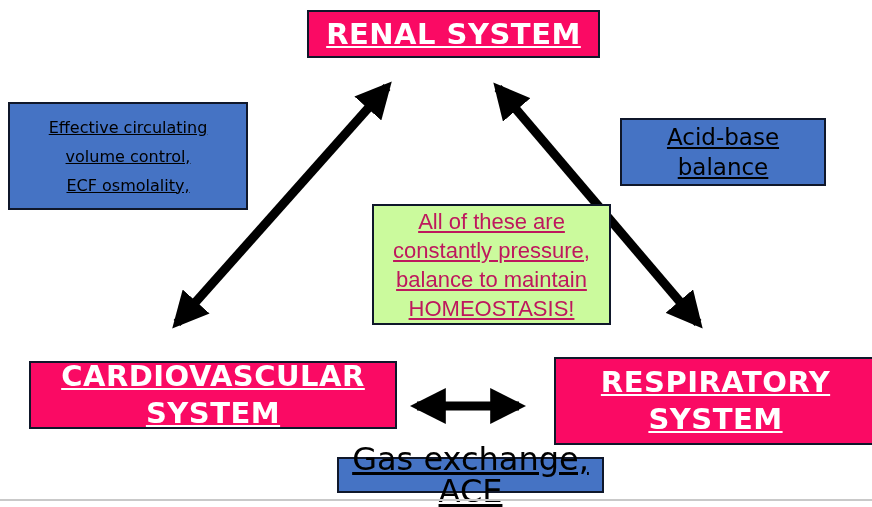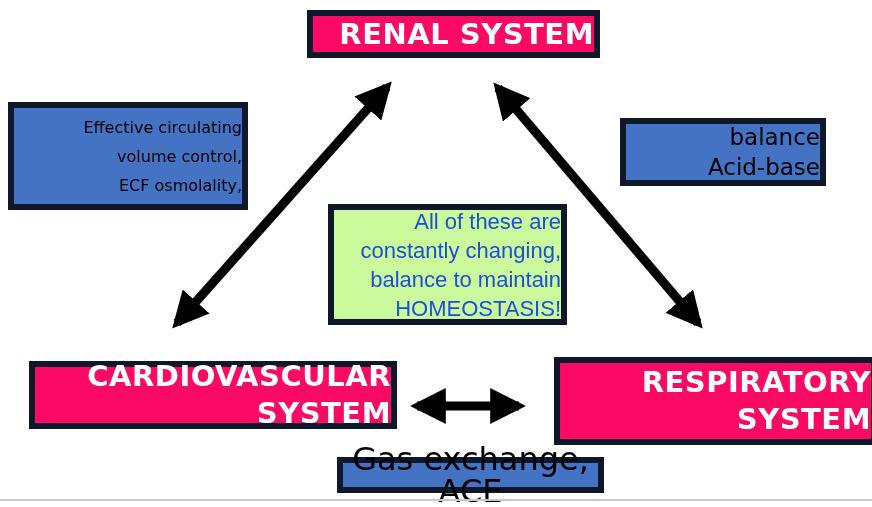--- a/index.html
+++ b/index.html
@@ -6,43 +6,45 @@
   #canvas{
     position:relative;
     width:872px;height:507px;
     background:#ffffff;
     overflow:hidden;
     font-family:"DejaVu Sans", sans-serif;
   }
   .box{
     position:absolute;
     box-sizing:border-box;
-    border:6px solid #0f172a;
+    border:2px solid #0f172a;
     display:flex;
     flex-direction:column;
-    align-items:flex-end;
+    align-items:center;
     justify-content:center;
     text-align:center;
+    text-decoration:underline;
   }
   .system{
     background:#FA0A64;
     color:#ffffff;
     font-weight:bold;
     font-size:29px;
     line-height:37px;
     letter-spacing:0.5px;
   }
   .note-blue{
     background:#4573C4;
     color:#000000;
   }
   .note-green{
     background:#CBFA9D;
-    color:#1d4ed8;
+    color:#be185d;
     font-family:"Liberation Sans", sans-serif;
+    margin-left:44px;
   }
   #box-renal{left:307px;top:10px;width:293px;height:48px;}
   #box-cardio{left:29px;top:361px;width:368px;height:68px;}
   #box-resp{left:554px;top:357px;width:323px;height:88px;}
   #note-renal-cardio{left:8px;top:102px;width:240px;height:108px;font-size:16px;line-height:29px;}
   #note-renal-resp{left:620px;top:118px;width:206px;height:68px;font-size:23px;line-height:30px;}
   #note-center{left:328px;top:204px;width:239px;height:121px;font-size:22px;line-height:29px;}
   #note-cardio-resp{left:337px;top:457px;width:267px;height:36px;font-size:32px;line-height:32px;}
   #arrow-layer{
     position:absolute;left:0;top:0;width:872px;height:507px;
@@ -73,27 +75,27 @@
     <div>RENAL SYSTEM</div>
   </div>
 
   <div id="note-renal-cardio" class="box note-blue">
     <div>Effective circulating</div>
     <div>volume control,</div>
     <div>ECF osmolality,</div>
   </div>
 
   <div id="note-renal-resp" class="box note-blue">
+    <div>Acid-base</div>
     <div>balance</div>
-    <div>Acid-base</div>
   </div>
 
   <div id="note-center" class="box note-green">
     <div>All of these are</div>
-    <div>constantly changing,</div>
+    <div>constantly pressure,</div>
     <div>balance to maintain</div>
     <div>HOMEOSTASIS!</div>
   </div>
 
   <div id="box-cardio" class="box system">
     <div>CARDIOVASCULAR</div>
     <div>SYSTEM</div>
   </div>
 
   <div id="box-resp" class="box system">

